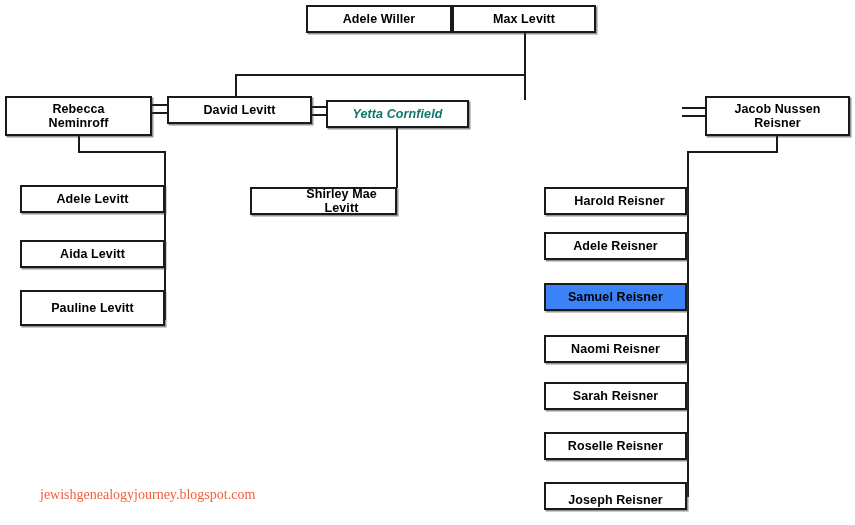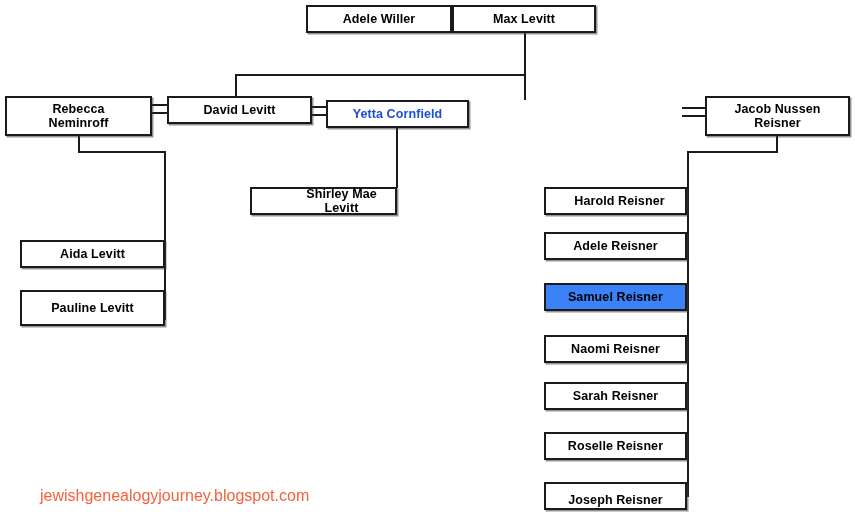--- a/index.html
+++ b/index.html
@@ -62,22 +62,22 @@
     right: 0;
     height: 2px;
     background: #1a1a1a;
     display: block;
   }
   .marriage i.top { top: 0; }
   .marriage i.bot { bottom: 0; }
   
   #watermark {
     position: absolute;
-    font-family: Liberation Sans, sans-serif;
-    font-size: 16px;
+    font-family: Liberation Serif, serif;
+    font-size: 14px;
     font-weight: normal;
     white-space: nowrap;
     z-index: 5;
   }
 </style>
 </head>
 <body>
 
 <div id="chart-canvas" style="background: rgb(255, 255, 255);">
     <div class="line-h" style="left: 235px; top: 74px; width: 291px; background: rgb(26, 26, 26);"></div>
@@ -110,25 +110,28 @@
       <span class="nm" style="color: rgb(0, 0, 0);">Max Levitt</span>
     </div>
     <div class="person-box" style="left: 5px; top: 96px; width: 147px; height: 40px; border-color: rgb(26, 26, 26); background: rgb(255, 255, 255);">
       <span class="nm" style="color: rgb(0, 0, 0);">Rebecca
 Neminroff</span>
     </div>
     <div class="person-box" style="left: 167px; top: 96px; width: 145px; height: 28px; border-color: rgb(26, 26, 26); background: rgb(255, 255, 255);">
       <span class="nm" style="color: rgb(0, 0, 0);">David Levitt</span>
     </div>
     <div class="person-box" style="left: 326px; top: 100px; width: 143px; height: 28px; border-color: rgb(26, 26, 26); background: rgb(255, 255, 255);">
-      <span class="nm" style="color: #1d4ed8;">Yetta Cornfield</span>
+      <span class="nm" style="color: #0f766e; font-style: italic;">Yetta Cornfield</span>
     </div>
     <div class="person-box" style="left: 705px; top: 96px; width: 145px; height: 40px; border-color: rgb(26, 26, 26); background: rgb(255, 255, 255);">
       <span class="nm" style="color: rgb(0, 0, 0);">Jacob Nussen
 Reisner</span>
+    </div>
+    <div class="person-box" style="left: 20px; top: 185px; width: 145px; height: 28px; border-color: rgb(26, 26, 26); background: rgb(255, 255, 255);">
+      <span class="nm" style="color: rgb(0, 0, 0);">Adele Levitt</span>
     </div>
     <div class="person-box" style="left: 20px; top: 240px; width: 145px; height: 28px; border-color: rgb(26, 26, 26); background: rgb(255, 255, 255);">
       <span class="nm" style="color: rgb(0, 0, 0);">Aida Levitt</span>
     </div>
     <div class="person-box" style="left: 20px; top: 290px; width: 145px; height: 36px; border-color: rgb(26, 26, 26); background: rgb(255, 255, 255);">
       <span class="nm" style="color: rgb(0, 0, 0);">Pauline Levitt</span>
     </div>
     <div class="person-box" style="left: 250px; top: 187px; width: 147px; height: 28px; border-color: rgb(26, 26, 26); background: rgb(255, 255, 255); padding-left: 36px;">
       <span class="nm" style="color: rgb(0, 0, 0);">Shirley Mae Levitt</span>
     </div>

